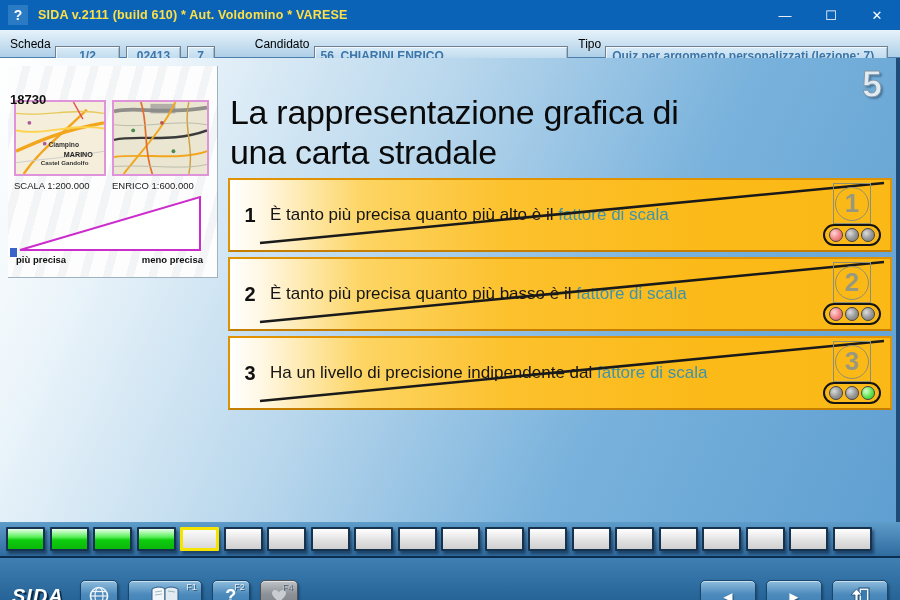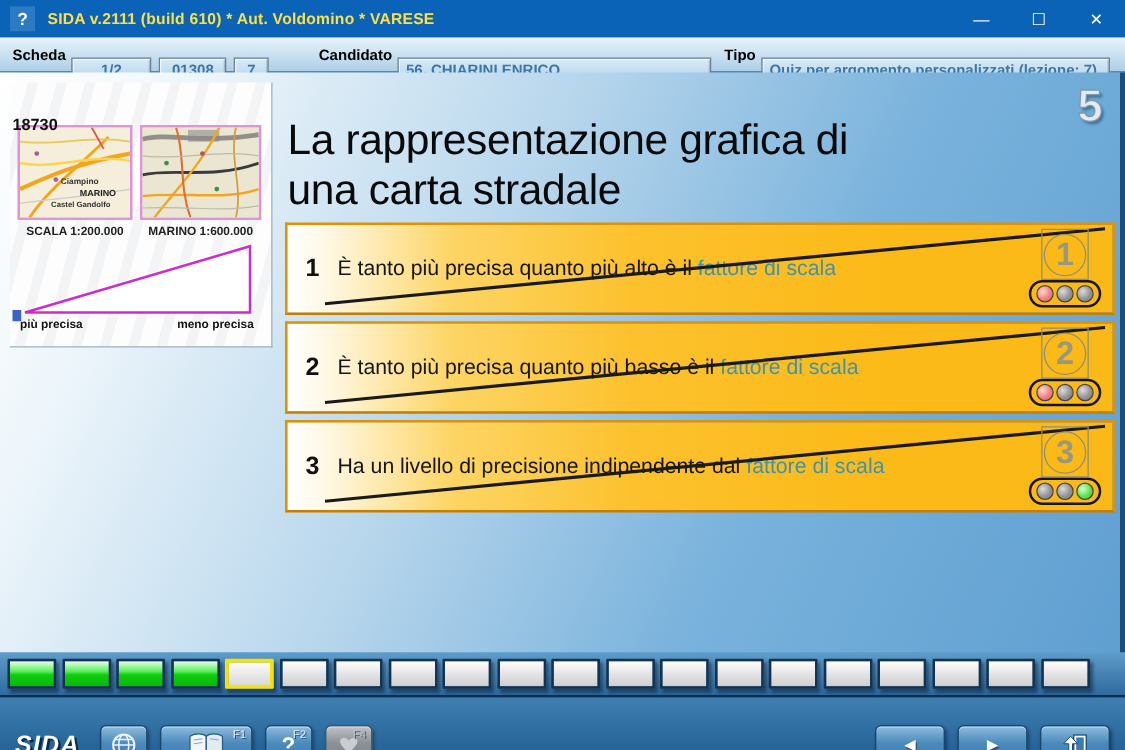--- a/index.html
+++ b/index.html
@@ -14,21 +14,21 @@
     font-size:14px; display:flex; align-items:center; justify-content:center; }
   .win-title { color:#fde047; font-size:12.5px; font-weight:600; margin-left:10px; letter-spacing:.2px; }
   .win-controls { margin-left:auto; display:flex; height:30px; }
   .win-btn { width:46px; height:30px; color:#fff; display:flex; align-items:center;
     justify-content:center; font-size:13px; }
 
   
   .header { position:absolute; left:0; top:30px; width:900px; height:28px;
     background:linear-gradient(#e7f3fb,#aecfe7); border-bottom:1px solid #4a7fae;
     display:flex; align-items:center; padding:0 6px; font-size:12px; color:#000; }
-  .hlabel { margin:0 4px; white-space:nowrap;font-weight:bold; }
+  .hlabel { margin:0 4px; white-space:nowrap; }
   .hfield { height:20px; border:1px solid #6e8091; box-shadow:inset 1px 1px 0 rgba(255,255,255,.7), inset -1px -1px 0 rgba(90,110,130,.35);
     background:linear-gradient(#d9ebf7,#b2d2ea); color:#3c76a8; font-weight:bold;
     font-size:12px; display:flex; align-items:center; justify-content:center;
     margin-right:6px; white-space:nowrap; overflow:hidden;margin-top:24px; }
   .hfield.left { justify-content:flex-start; padding-left:6px; }
   .w-scheda{width:70px;} .w-num{width:58px;} .w-cnt{width:30px;}
   .w-cand{width:272px;} .w-tipo{width:302px;}
 
   
   .content { position:absolute; left:0; top:58px; width:900px; height:464px;
@@ -37,21 +37,21 @@
 
   
   .figure-card { position:absolute; left:8px; top:8px; width:210px; height:212px;
     background:repeating-linear-gradient(105deg,#fdfdfd 0 14px,#f3f4f5 14px 22px);
     border-right:1px solid #9fb2c0; border-bottom:1px solid #9fb2c0; }
   .img-number { position:absolute; left:2px; top:26px; font-size:13px; font-weight:bold; color:#111; z-index:2; }
   .map { position:absolute; top:34px; height:76px; border:2px solid #df93d8; background:#f4eeda; }
   .map1 { left:6px; width:92px; }
   .map2 { left:104px; width:97px; }
   .map svg { display:block; width:100%; height:100%; }
-  .map-caption { position:absolute; top:114px; font-size:9.5px; font-weight:bold; color:#222; text-align:center; }
+  .map-caption { position:absolute; top:114px; font-size:9.5px; font-weight:normal; color:#222; }
   .cap1 { left:6px; width:92px; } .cap2 { left:104px; width:97px; }
   .wedge { position:absolute; left:10px; top:128px; width:186px; height:60px; }
   .wedge-label { position:absolute; top:188px; font-size:9.5px; font-weight:bold; color:#111; }
   .wl-left { left:8px; } .wl-right { right:14px; }
   .card-chip { position:absolute; left:2px; top:182px; width:7px; height:9px; background:#3b62c9; }
 
   
   .q-title { position:absolute; left:230px; top:22px; width:620px;
     font-size:34px; line-height:1.18; color:#0a0a0a; letter-spacing:-.3px;margin-top:12px; }
   .q-title span { display:block; }
@@ -131,21 +131,21 @@
     <div class="win-controls">
       <div class="win-btn">—</div>
       <div class="win-btn">☐</div>
       <div class="win-btn">✕</div>
     </div>
   </div>
 
   <div class="header">
     <span class="hlabel">Scheda</span>
     <div class="hfield w-scheda">1/2</div>
-    <div class="hfield w-num">01308</div>
+    <div class="hfield w-num">02413</div>
     <div class="hfield w-cnt">7</div>
     <span class="hlabel" style="margin-left:34px">Candidato</span>
     <div class="hfield left w-cand">56. CHIARINI ENRICO</div>
     <span class="hlabel">Tipo</span>
     <div class="hfield left w-tipo">Quiz per argomento personalizzati (lezione: 7)</div>
   </div>
 
   <div class="content">
     <div class="right-strip"></div>
 
@@ -181,21 +181,21 @@
           <path d="M78,0 C72,26 84,50 78,76" stroke="#d0a040" stroke-width="1.5" fill="none"></path>
           <path d="M0,24 C30,28 66,18 97,24" stroke="#bbbbaa" stroke-width="1" fill="none"></path>
           <path d="M0,68 C40,66 70,72 97,66" stroke="#bbbbaa" stroke-width="1" fill="none"></path>
           <circle cx="20" cy="30" r="2" fill="#4a8a4a"></circle>
           <circle cx="62" cy="52" r="2" fill="#4a8a4a"></circle>
           <circle cx="50" cy="22" r="2" fill="#c05050"></circle>
         </svg>
       </div>
 
       <div class="map-caption cap1">SCALA 1:200.000</div>
-      <div class="map-caption cap2">MARINO 1:600.000</div>
+      <div class="map-caption cap2">ENRICO 1:600.000</div>
 
       <svg class="wedge" viewBox="0 0 186 60">
         <polygon points="2,56 182,3 182,56" fill="#ffffff" stroke="#cc2ccc" stroke-width="2"></polygon>
       </svg>
       <div class="wedge-label wl-left">più precisa</div>
       <div class="wedge-label wl-right">meno precisa</div>
       <div class="card-chip"></div>
     </div>
 
     <div class="q-title">

